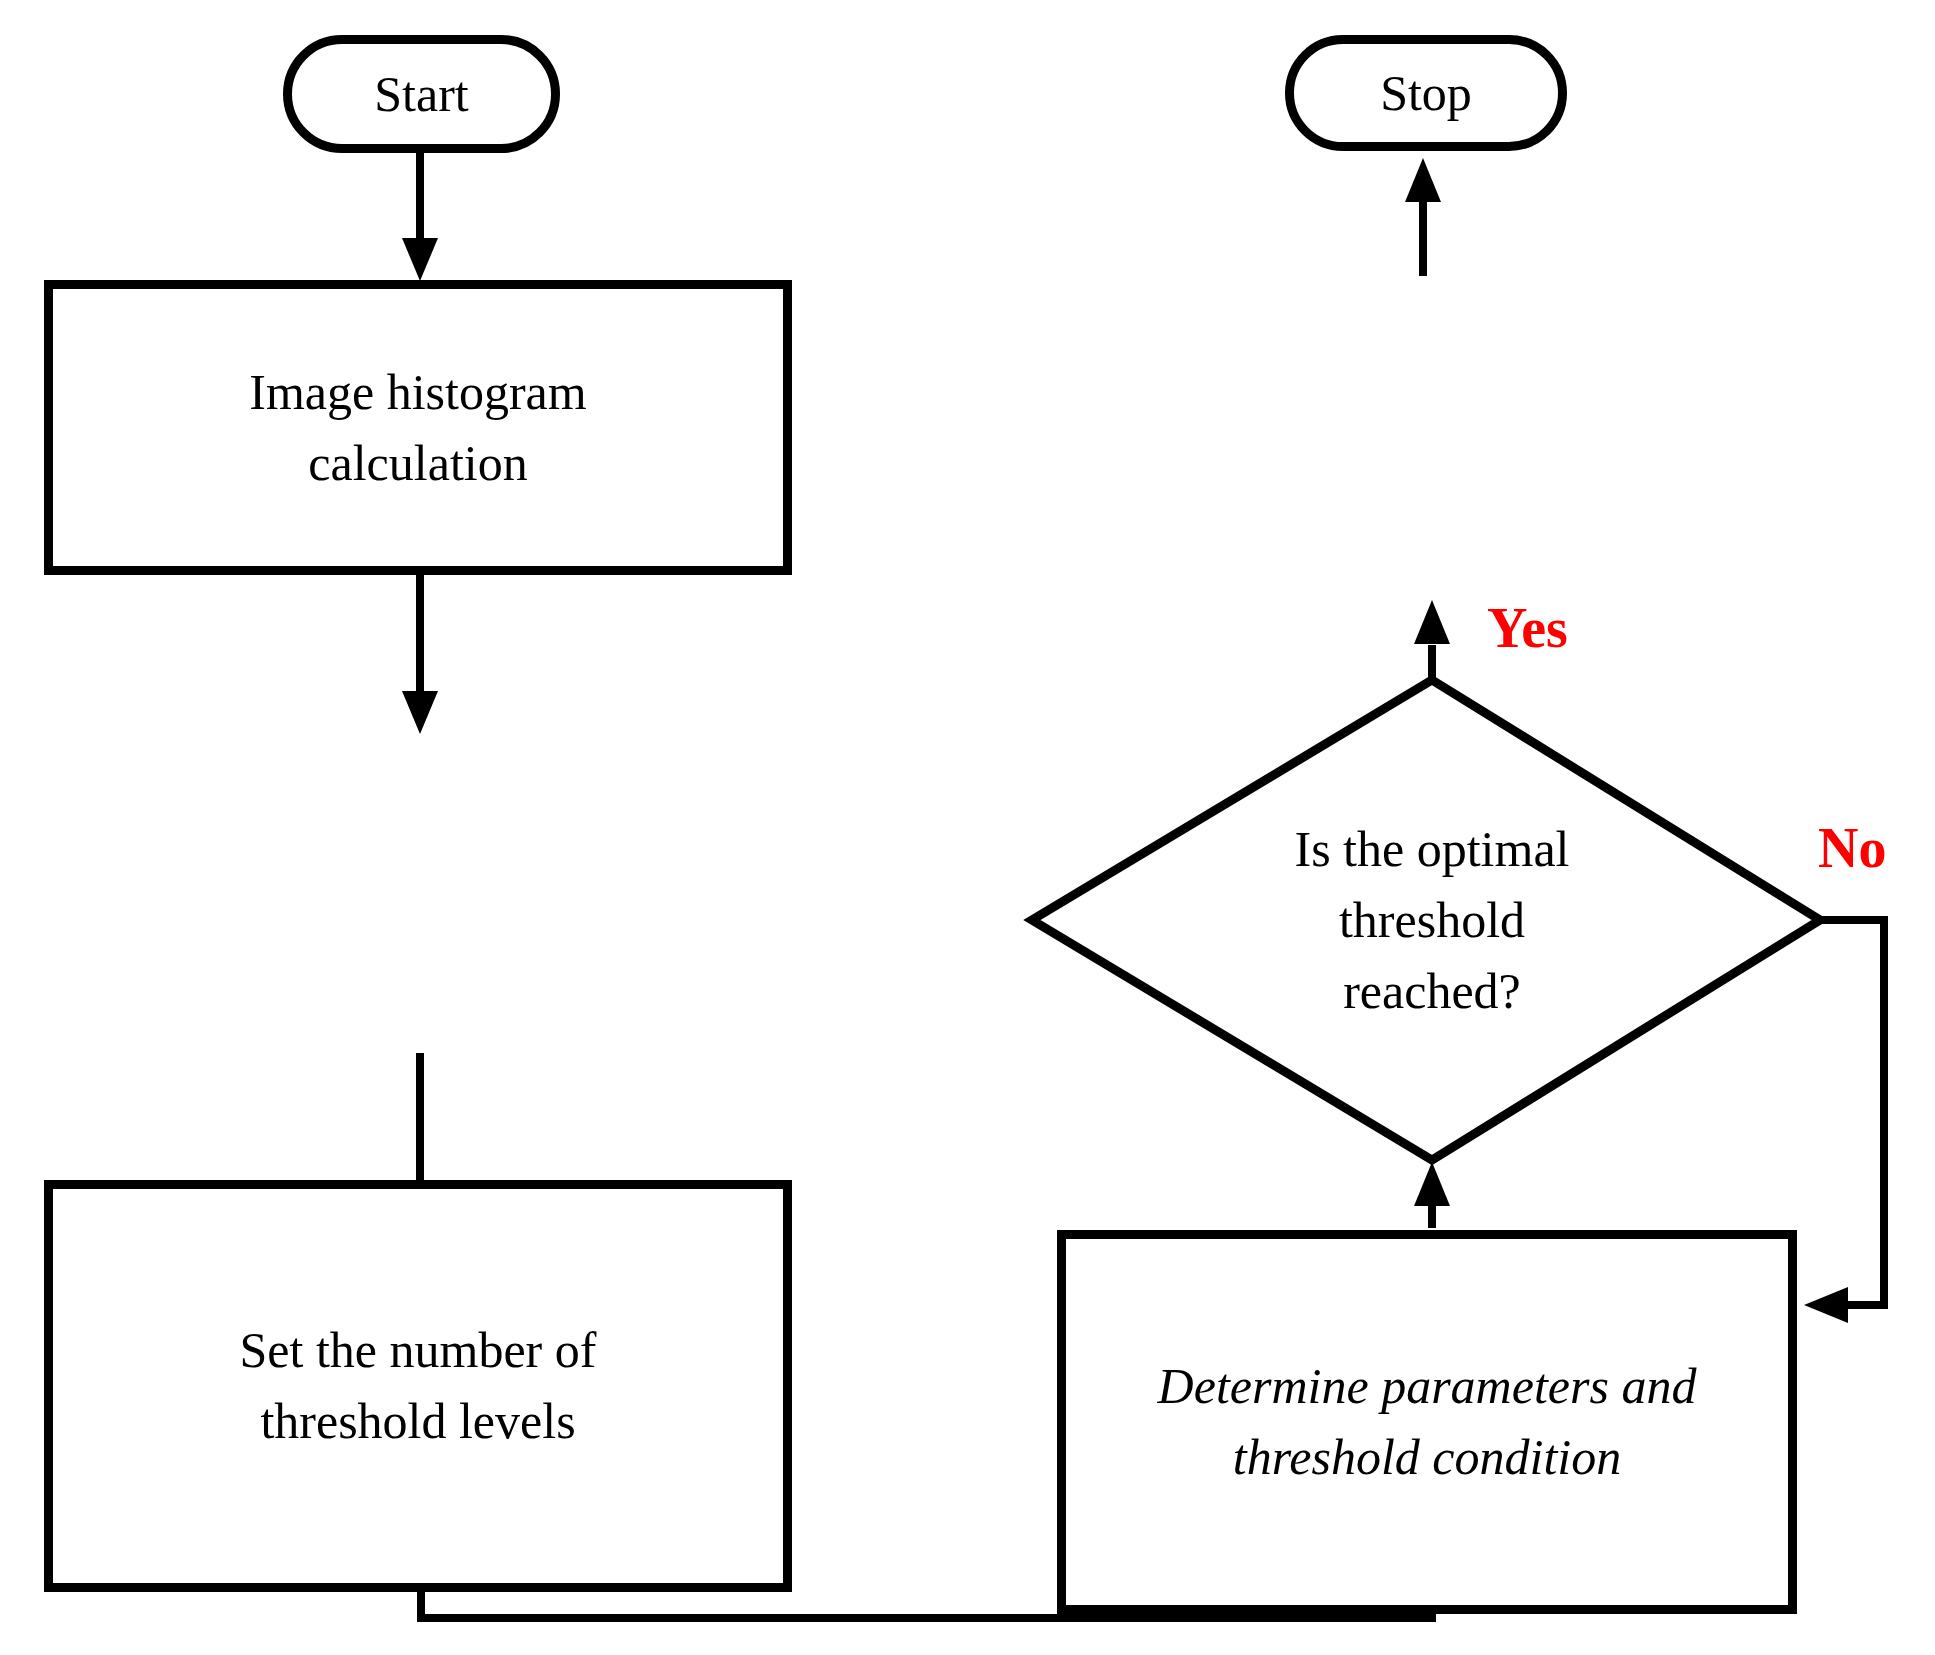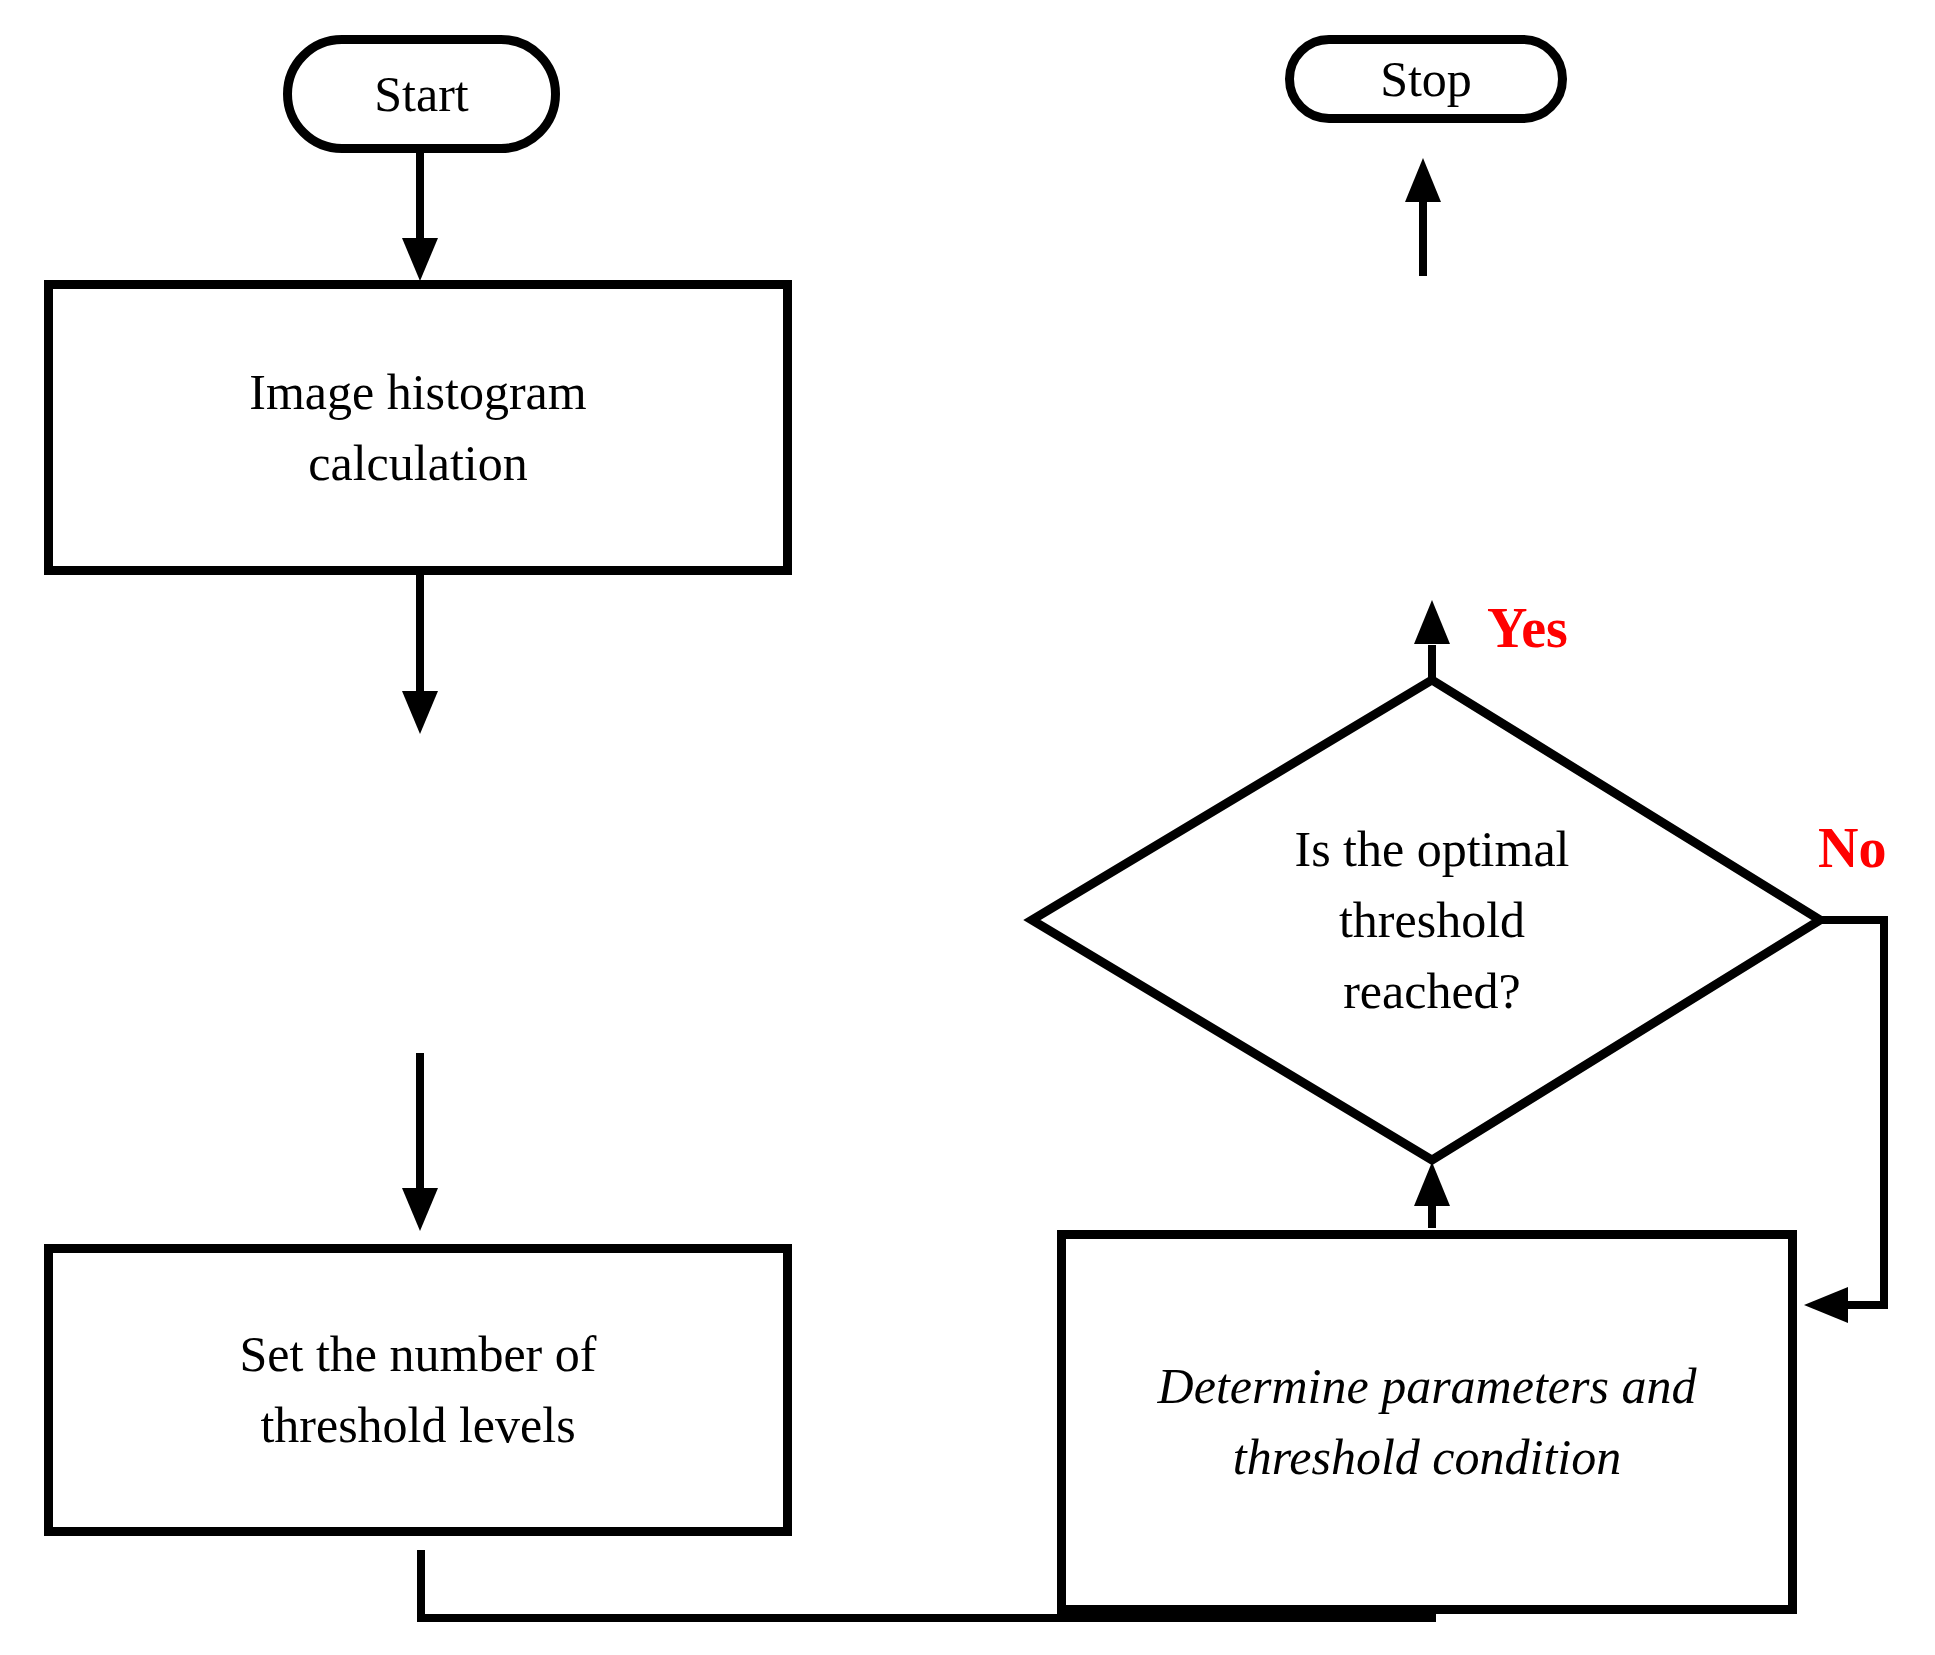--- a/index.html
+++ b/index.html
@@ -40,24 +40,24 @@
     background:transparent;
   }
   .edge-label{
     position:absolute;
     font-size:56px;font-weight:bold;
     color:var(--label);
     line-height:1;
   }
   
   .n-start{left:283px;top:35px;width:277px;height:118px;border-radius:59px;}
-  .n-stop{left:1285px;top:35px;width:282px;height:88px;border-radius:61px;}
+  .n-stop{left:1285px;top:35px;width:282px;height:116px;border-radius:61px;}
   .n-box1{left:44px;top:280px;width:748px;height:295px;}
   .n-box2{left:44px;top:733px;width:748px;height:320px;}
-  .n-box3{left:44px;top:1244px;width:748px;height:292px;}
+  .n-box3{left:44px;top:1180px;width:748px;height:412px;}
   .n-boxr1{left:1057px;top:278px;width:746px;height:320px;}
   .n-boxr2{left:1057px;top:1230px;width:740px;height:384px;font-style:italic;}
   .n-decision{left:1132px;top:770px;width:600px;height:300px;}
   .l-yes{left:1487px;top:600px;}
   .l-no{left:1818px;top:820px;}
 </style>
 </head>
 <body>
 
 <div class="stage">

